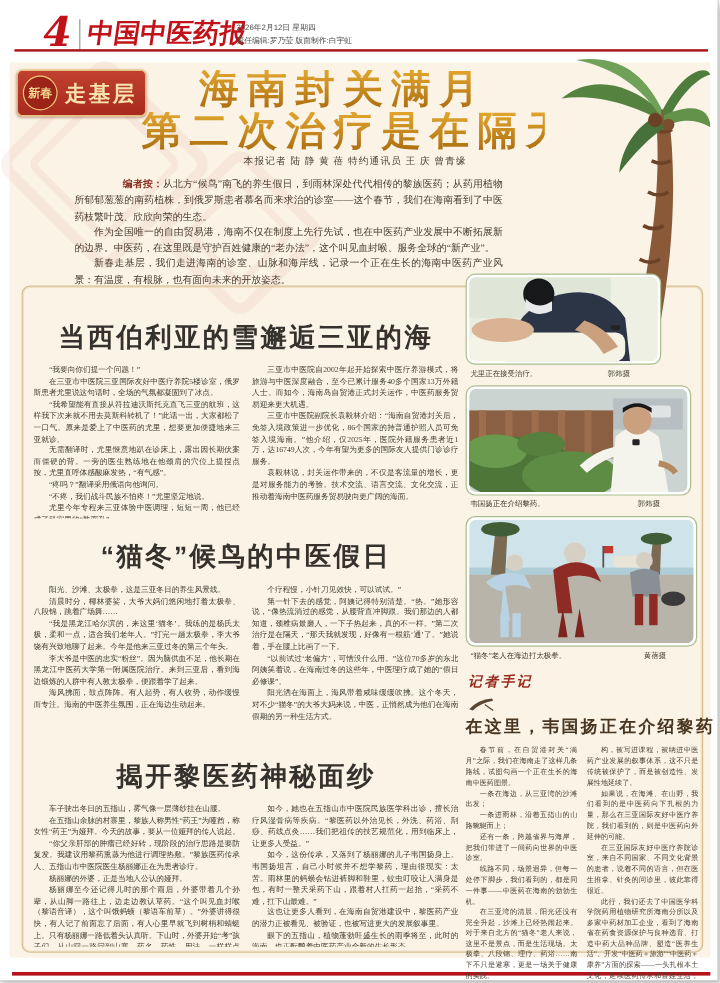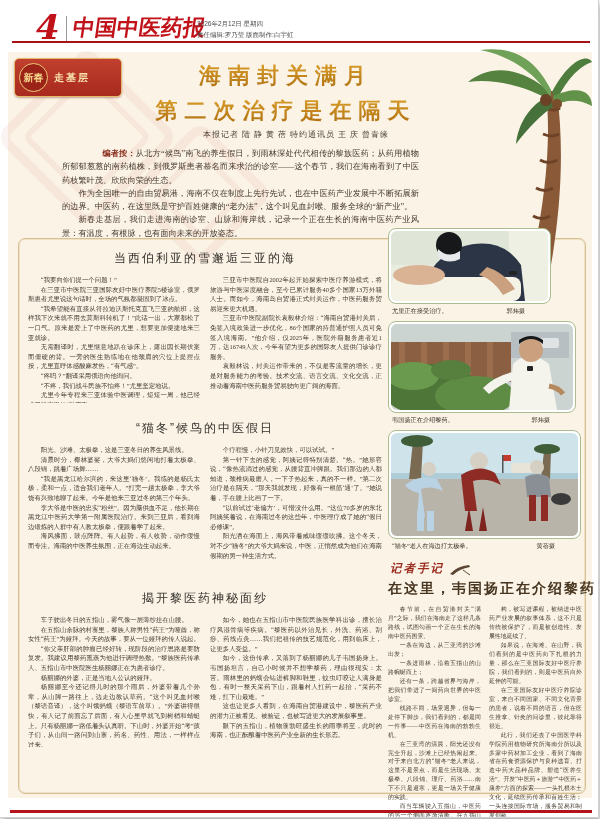--- a/index.html
+++ b/index.html
@@ -17,54 +17,54 @@
 
   
   .cream{position:absolute;left:8px;top:52px;width:584px;height:746px;background:#faf3e6;}
   .knot{position:absolute;opacity:.055;}
   .knot .sq{border:9px solid #c03428;border-radius:14px;transform:rotate(45deg);}
   .knot .sq .in{margin:10px;border:6px solid #c03428;border-radius:8px;height:calc(100% - 32px);}
 
   
   .nb{position:absolute;left:14px;top:58px;width:106px;height:37px;background:linear-gradient(#c1402f,#a82a1e);border:1px solid #e3b96a;border-radius:5px;display:flex;align-items:center;box-shadow:0 1px 2px rgba(120,40,20,.4);}
   .nb .seal{width:27px;height:27px;margin-left:4px;border-radius:50%;background:#9c2318;border:1.5px solid #ecc878;color:#f3d489;font-size:10px;font-weight:700;display:flex;align-items:center;justify-content:center;letter-spacing:0;}
-  .nb .lbl{color:#f7e2ac;font-weight:700;font-size:10px;letter-spacing:2px;margin-left:6px;}
+  .nb .lbl{color:#f7e2ac;font-weight:700;font-size:18px;letter-spacing:2px;margin-left:6px;}
 
   
   .headline{position:absolute;left:118px;top:58px;width:336px;text-align:center;}
-  .headline .l{font-size:22px;line-height:35px;font-weight:900;letter-spacing:7px;color:#c98a1a;background:linear-gradient(#e2a62e,#a96a0e);-webkit-background-clip:text;background-clip:text;-webkit-text-fill-color:transparent;white-space:nowrap;font-family:Liberation Serif, serif;}
+  .headline .l{font-size:33px;line-height:35px;font-weight:900;letter-spacing:7px;color:#c98a1a;background:linear-gradient(#e2a62e,#a96a0e);-webkit-background-clip:text;background-clip:text;-webkit-text-fill-color:transparent;white-space:nowrap;font-family:Liberation Serif, serif;}
   .byline{position:absolute;left:128px;top:129px;width:336px;text-align:center;font-size:8px;color:#4e4236;letter-spacing:1px;white-space:nowrap;}
 
   
   .ednote{position:absolute;left:62px;top:147px;width:357px;font-size:8.2px;line-height:1.62;color:#46392c;text-align:justify;}
   .ednote p{margin:0;text-indent:2em;}
   .ednote b{color:#8b2f1f;margin-left:24px;}
 
   
   .palm{position:absolute;left:450px;top:48px;z-index:1;}
 
   
   .frame{position:absolute;left:18px;top:238px;width:566px;height:554px;border:1px solid #d8bf90;border-radius:7px;box-shadow:inset 0 0 0 1px rgba(216,191,144,.35);}
 
   
   .mainart{position:absolute;left:28px;top:244px;width:354px;height:545px;overflow:hidden;}
-  .sec-title{font-size:12px;text-align:center;margin:6px 0 8px;font-weight:400;color:#35312c;letter-spacing:2px;font-family:"Liberation Sans",sans-serif;}
+  .sec-title{font-size:22px;text-align:center;margin:22px 0 8px;font-weight:700;color:#35312c;letter-spacing:2px;font-family:"Liberation Sans",sans-serif;}
   .sec-title.mt{margin-top:17px;}
   .cols{display:flex;gap:10px;}
   .col{flex:1;overflow:hidden;}
   .sec-body{height:128px;}
   .bp{margin:0;text-indent:2em;text-align:justify;font-size:6.4px;line-height:1.5;color:#423a30;}
 
   
   .media{position:absolute;left:388px;top:228px;width:194px;z-index:2;}
   .photo{border:1px solid #a9bd90;border-radius:8px;padding:2px;background:#fff;}
   .photo svg{display:block;border-radius:6px;}
   .cap{display:flex;font-size:6.2px;color:#3c342a;margin:3px 2px 5px 4px;}
   .cap .credit{margin-left:auto;padding-right:24px;white-space:nowrap;}
-  .notes-badge{display:flex;align-items:flex-end;gap:5px;margin:10px 0 2px 2px;font-size:11.5px;font-weight:700;font-style:italic;color:#9a2b1f;letter-spacing:2px;}
+  .notes-badge{display:flex;align-items:flex-start;gap:5px;margin:10px 0 2px 2px;font-size:11.5px;font-weight:700;font-style:italic;color:#9a2b1f;letter-spacing:2px;flex-direction:column;}
   .notes-title{font-size:14px;font-weight:700;color:#47351f;letter-spacing:2px;text-align:center;margin:4px 0 7px;white-space:nowrap;}
   .notes-cols{display:flex;gap:8px;height:212px;overflow:hidden;}
   .notes-cols .col p{margin:0;text-indent:2em;text-align:justify;font-size:5.9px;line-height:1.52;color:#4a4034;}
 </style>
 </head>
 <body>
 
 <div class="sheet">
 
   <div class="pageno">4</div>

